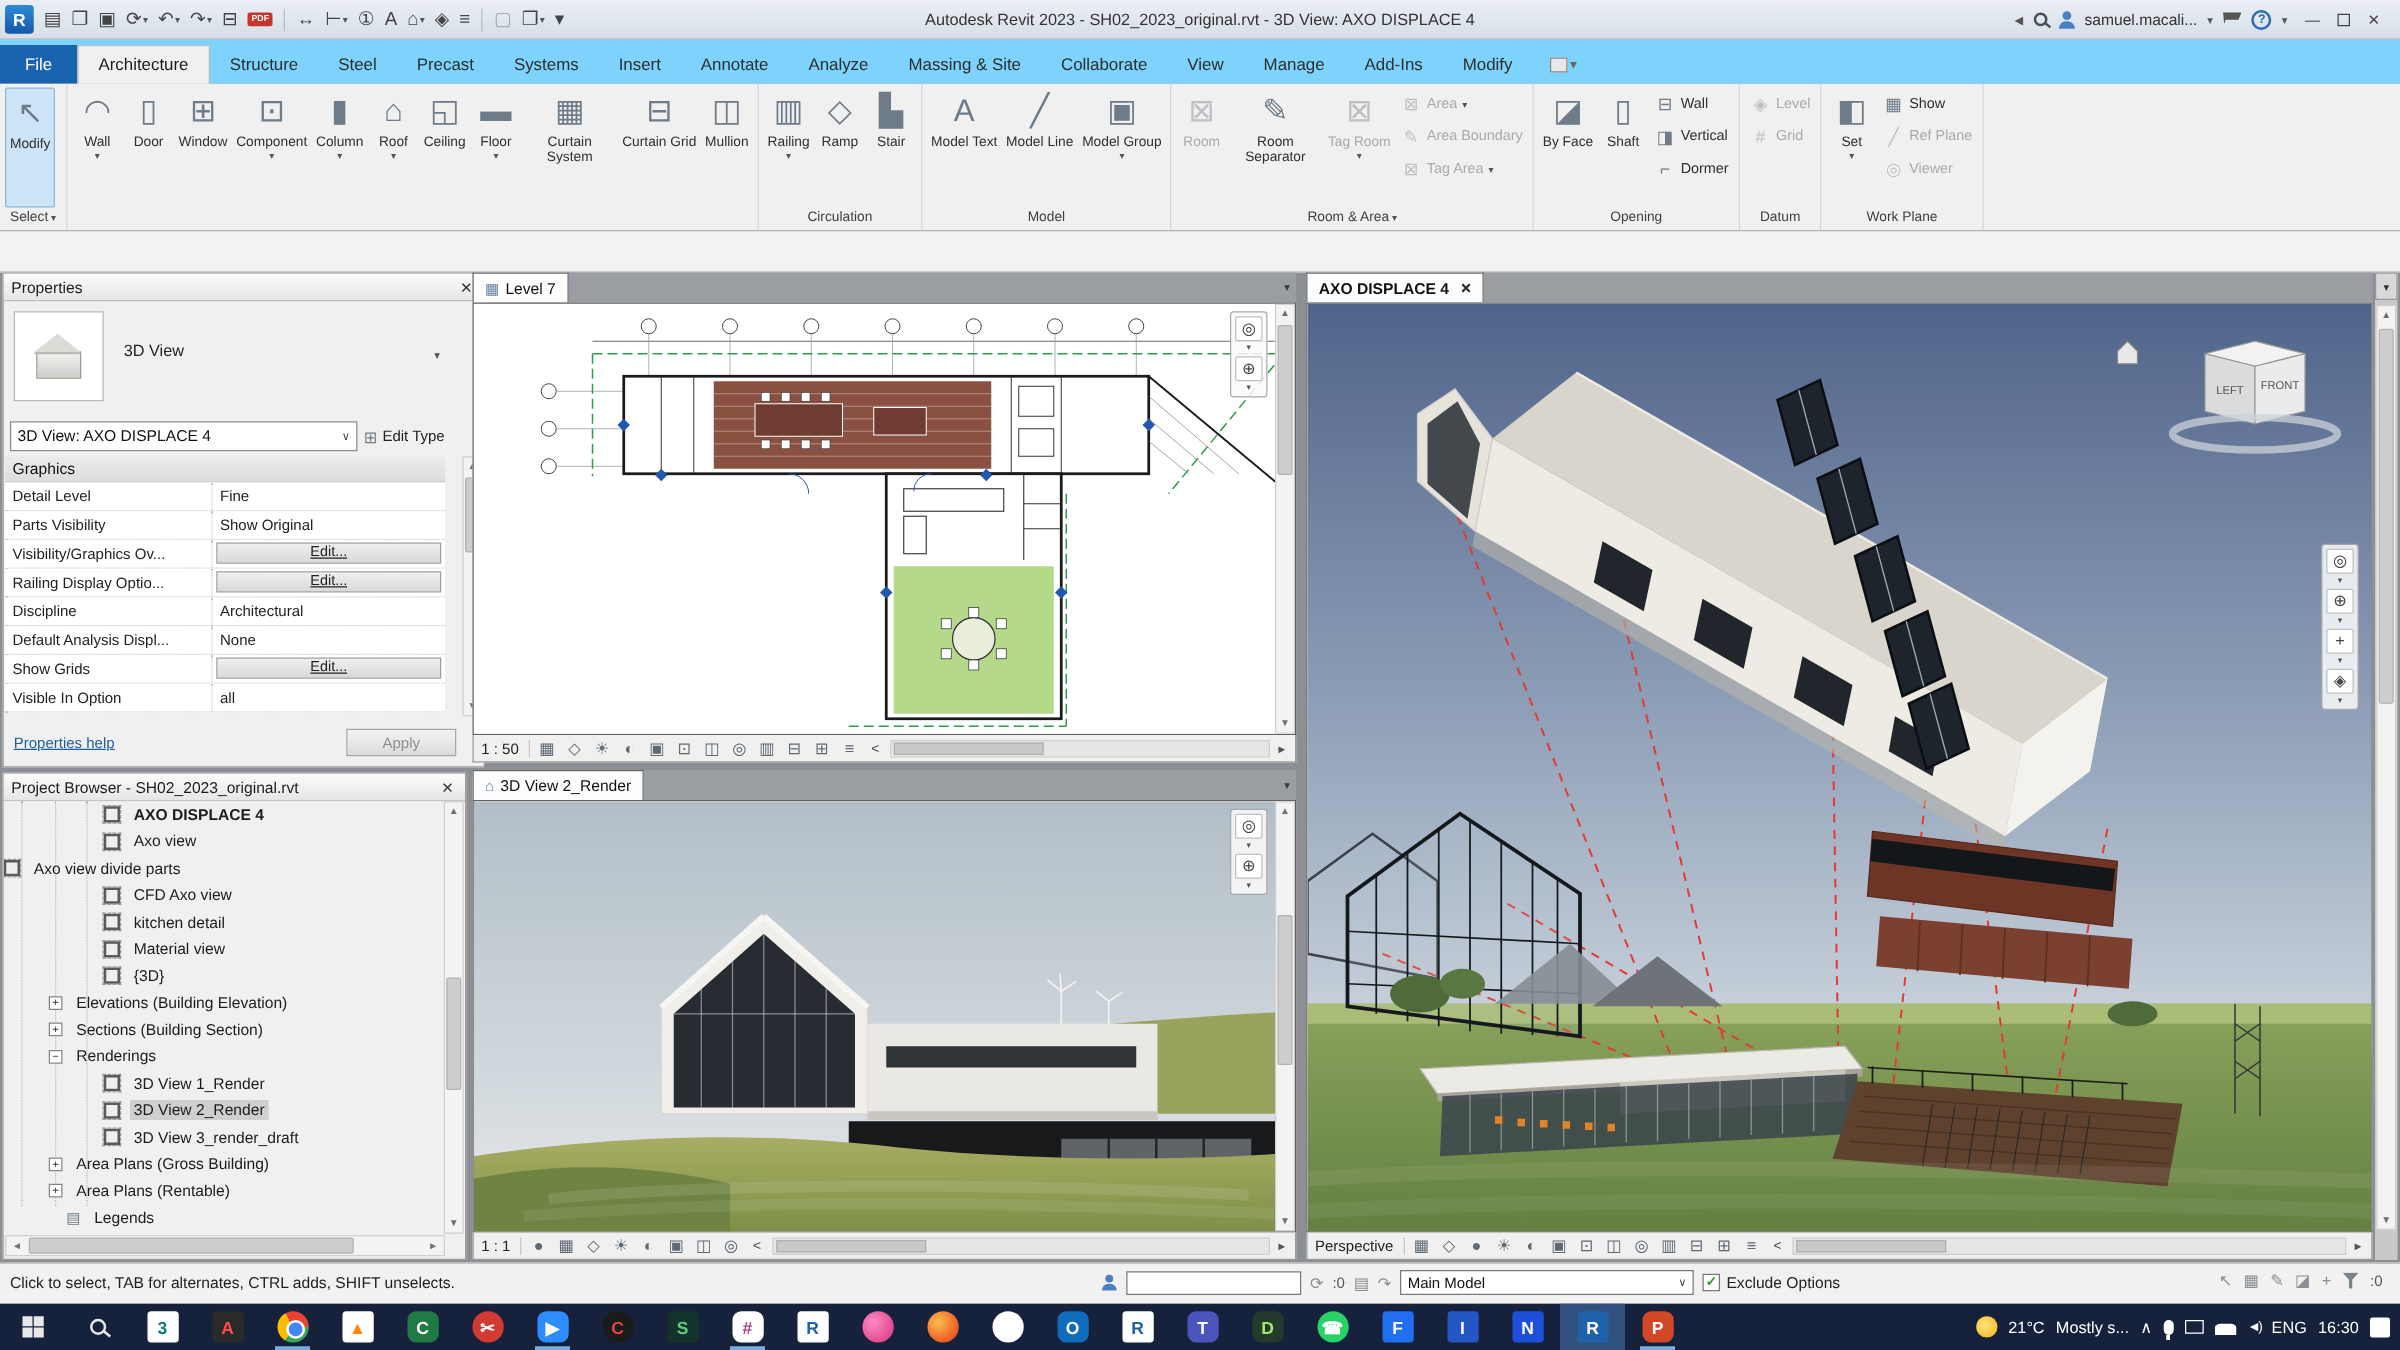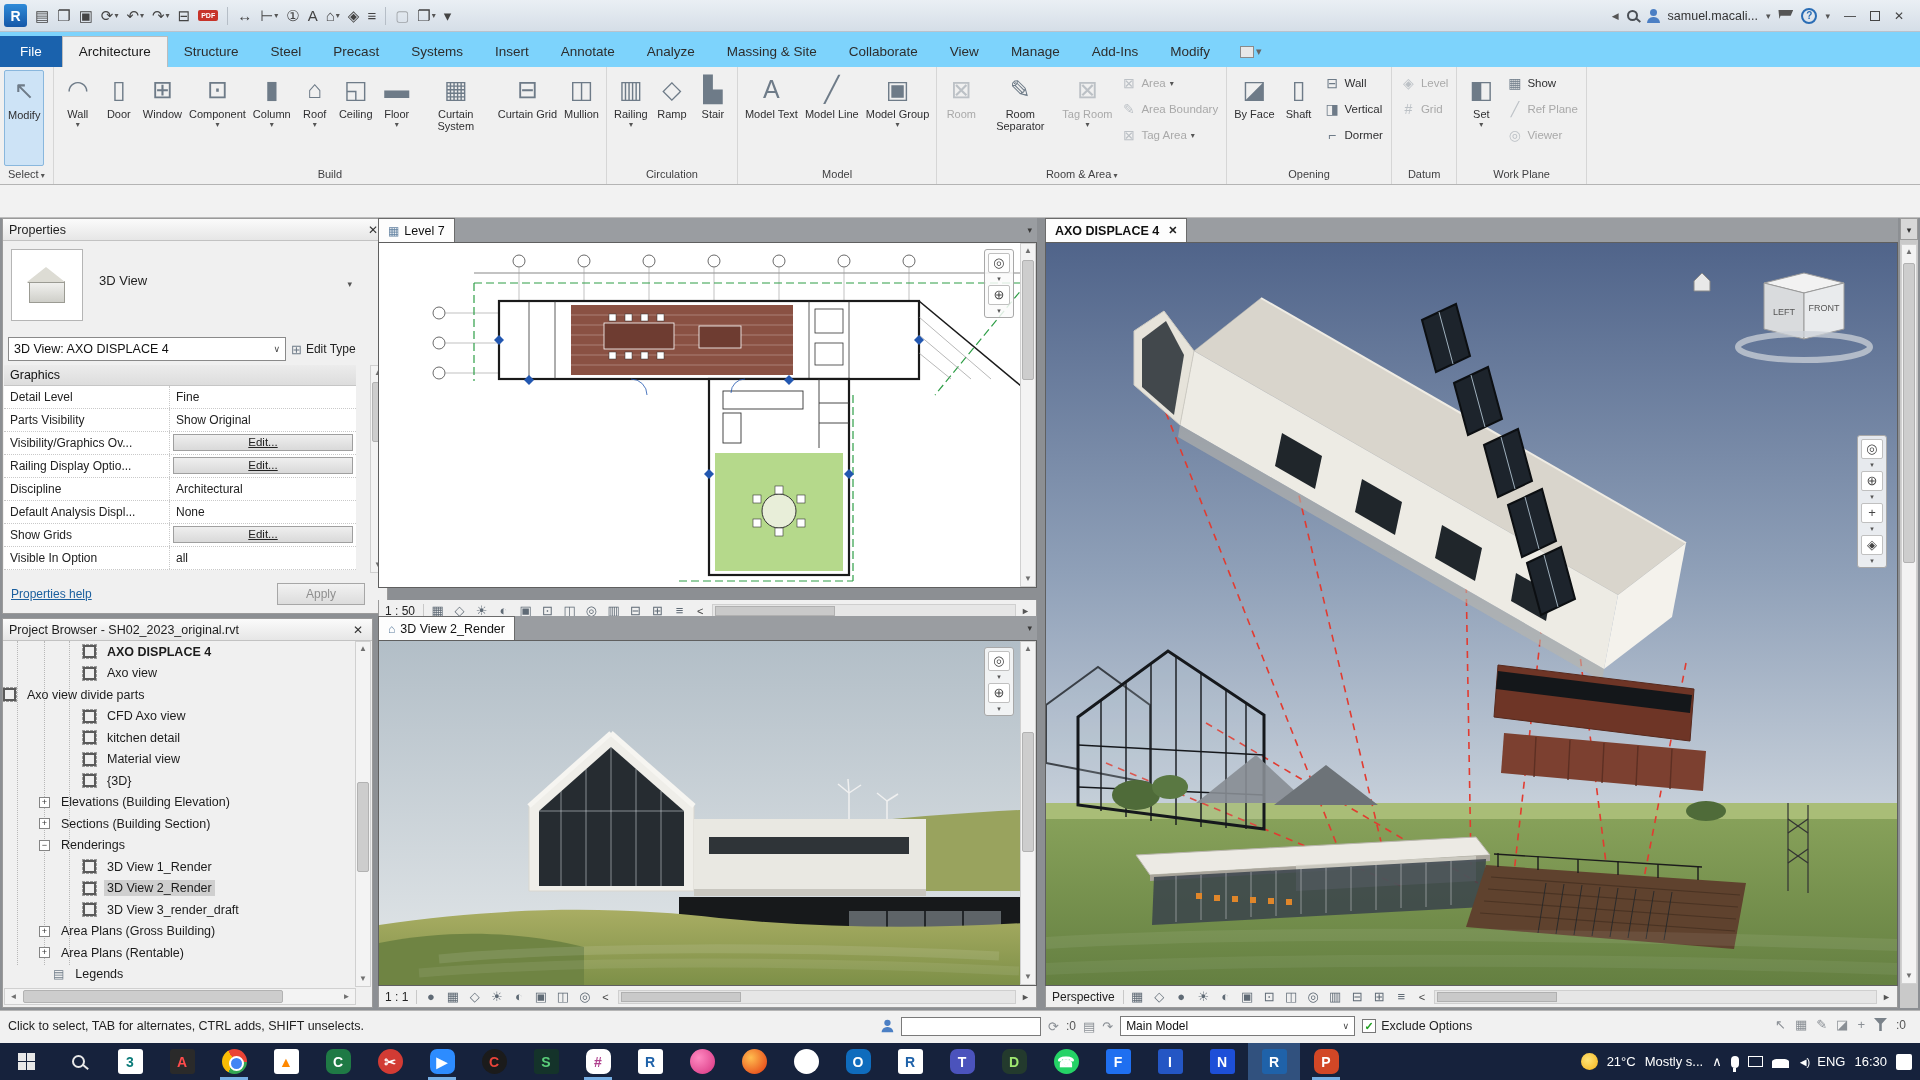--- a/index.html
+++ b/index.html
@@ -127,21 +127,21 @@
   .viewbar .less { font-size:11px; color:#444; padding:0 4px; }
   .viewbar .track { flex:1; height:14px; background:#e6e6e6; border:1px solid #cfcfcf; position:relative; }
   .viewbar .track .th { position:absolute; left:2px; top:1px; width:120px; height:10px; background:#c9c9c9; border:1px solid #b0b0b0; }
   .viewbar .ra { font-size:9px; color:#555; }
   .navstack { position:absolute; display:flex; flex-direction:column; gap:3px; background:rgba(250,250,250,.85); border:1px solid #a8a8a8; border-radius:3px; padding:3px; }
   .navstack .nbtn { width:22px; height:20px; font-size:13px; color:#444; text-align:center; line-height:18px; background:#fff; border:1px solid #c0c0c0; border-radius:2px; }
   .navstack .nd { font-size:7px; color:#555; text-align:center; line-height:6px; }
 
   .vp-plan { left:378px; top:218px; width:659px; height:392px; }
   .vp-plan .vcanvas { top:24px; height:346px; }
-  .vp-plan .viewbar { top:370px;margin-top:12px; }
+  .vp-plan .viewbar { top:370px; }
   .vp-render { left:378px; top:616px; width:659px; height:392px; }
   .vp-render .vcanvas { top:24px; height:346px; }
   .vp-render .viewbar { top:370px; }
   .vp-axon { left:1045px; top:218px; width:853px; height:790px; }
   .vp-axon .vcanvas { top:24px; height:744px; }
   .vp-axon .viewbar { top:768px; }
   .axon-side { position:absolute; left:1900px; top:218px; width:18px; height:790px; background:#c9c9c9; }
   .axon-side .dd { height:22px; text-align:center; font-size:9px; color:#333; line-height:22px; background:#d8d8d8; border:1px solid #9a9a9a; }
 
   
@@ -250,20 +250,21 @@
           <span class="g">▢</span>
         </span>
         <span class="qat-btn">
           <span class="g">❐</span>
           <span class="arr">▾</span>
         </span>
         <span class="qat-btn">
           <span class="g">▾</span>
         </span>
       </div>
+    <div class="tb-title">Autodesk Revit 2023 - SH02_2023_original.rvt - 3D View: AXO DISPLACE 4</div>
     <div class="tb-right">
       <span class="mini">◀</span>
       <span class="mag"></span>
       <span class="person"></span>
       <span class="username">samuel.macali...</span>
       <span class="mini">▾</span>
       <span class="cart"></span>
       <span class="help">?</span>
       <span class="mini">▾</span>
       <span class="winbtn">—</span>
@@ -356,21 +357,20 @@
             <div class="ico">⊟</div>
             <div class="lbl">Curtain Grid</div>
             <div class="arr"> </div>
           </div>
           <div class="rib-big">
             <div class="ico">◫</div>
             <div class="lbl">Mullion</div>
             <div class="arr"> </div>
           </div>
         </div>
-        <div class="rib-glabel"><span>Build</span></div>
       </div>
       <div class="rib-group">
         <div class="rib-items">
           <div class="rib-big">
             <div class="ico">▥</div>
             <div class="lbl">Railing</div>
             <div class="arr">▾</div>
           </div>
           <div class="rib-big">
             <div class="ico">◇</div>

